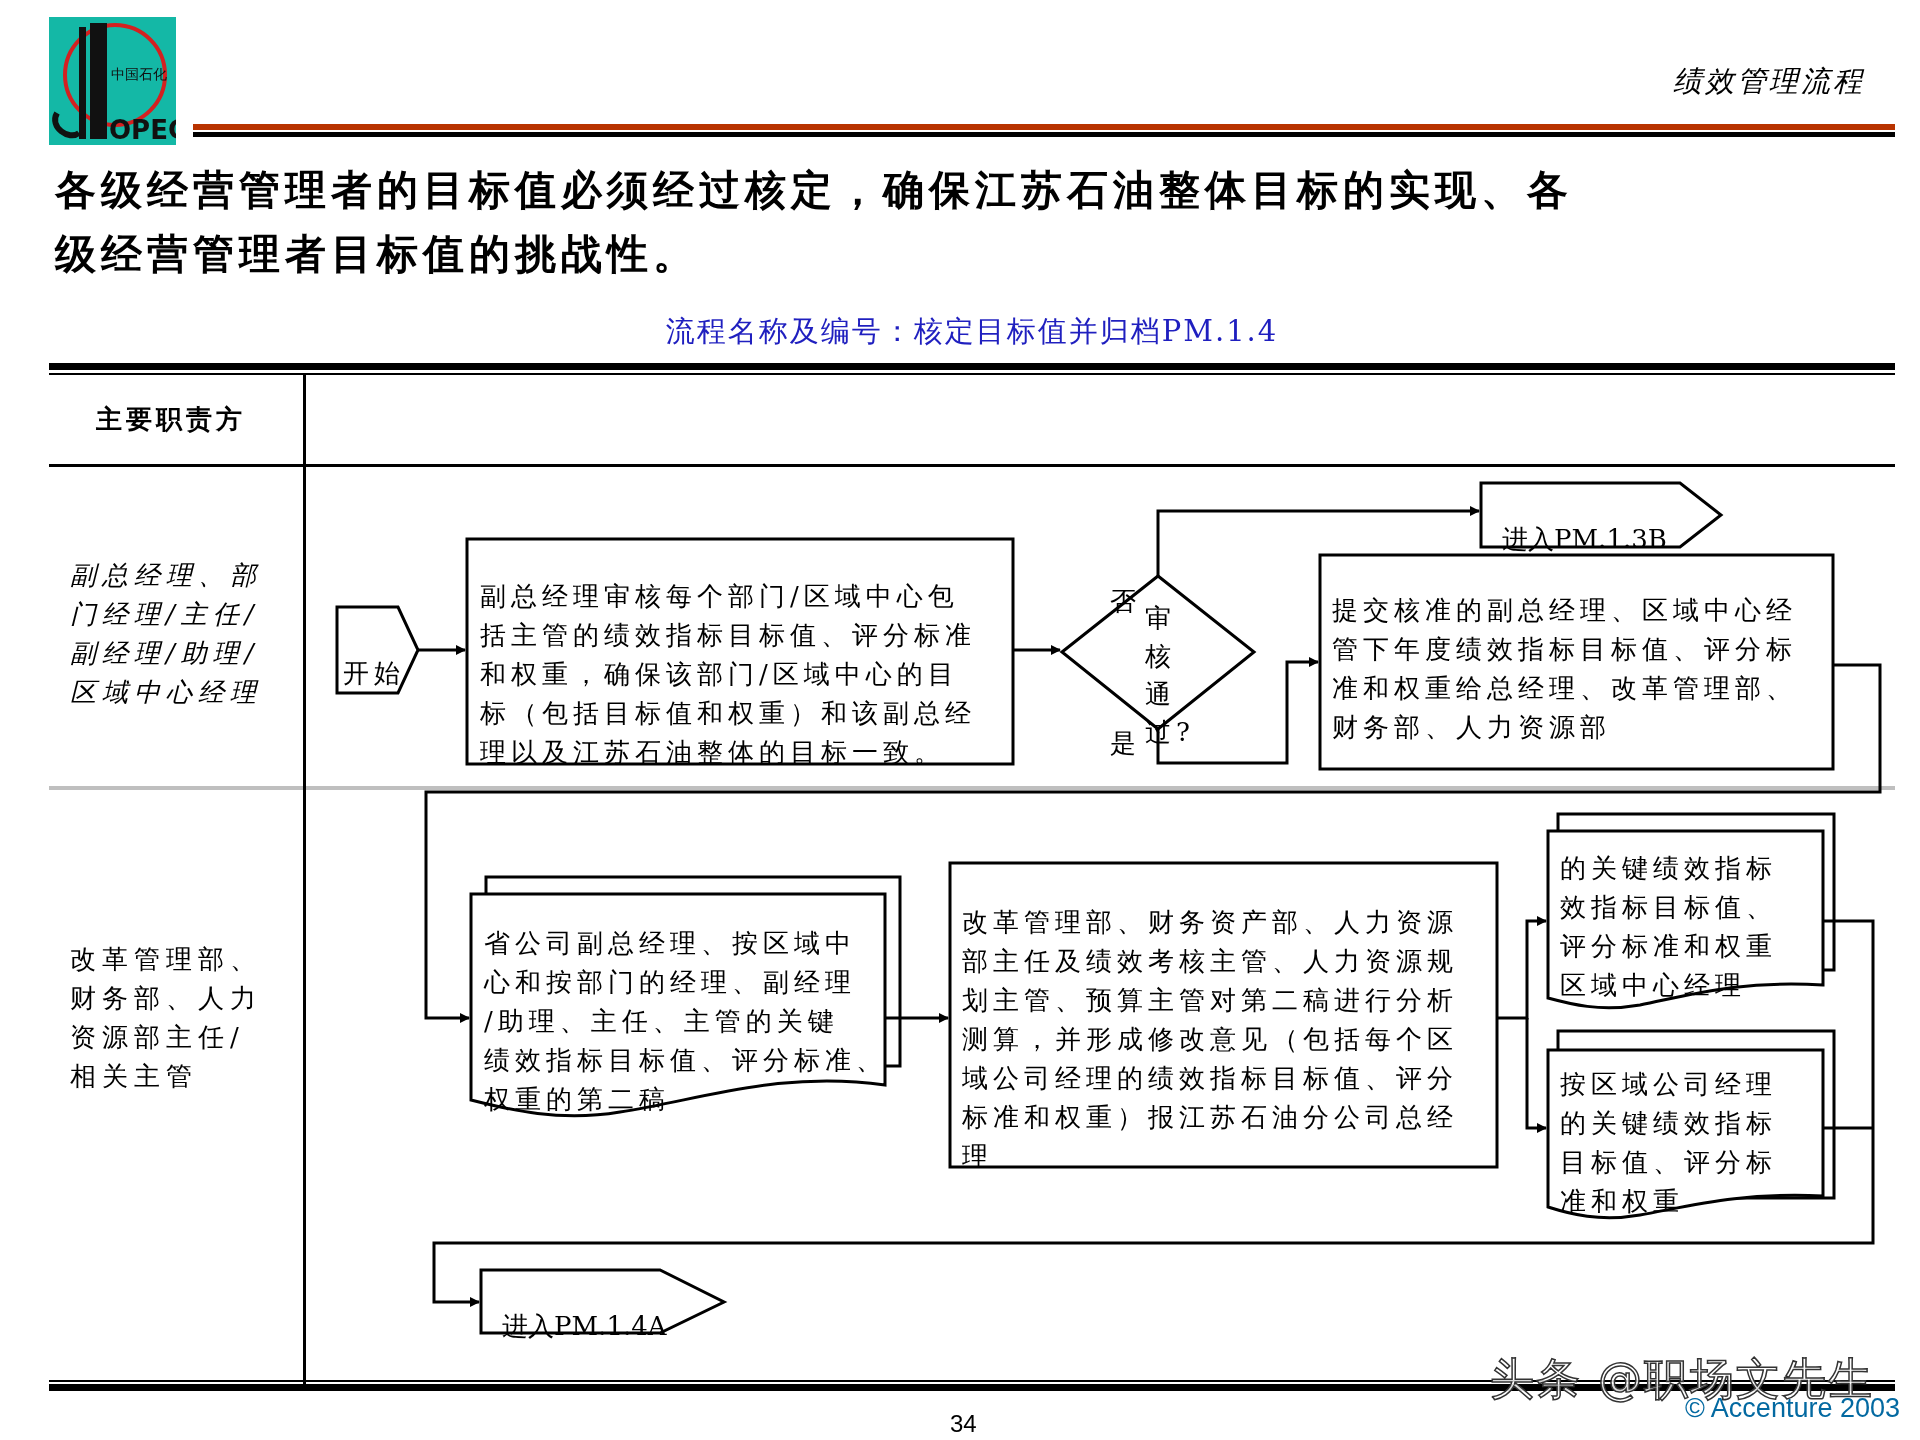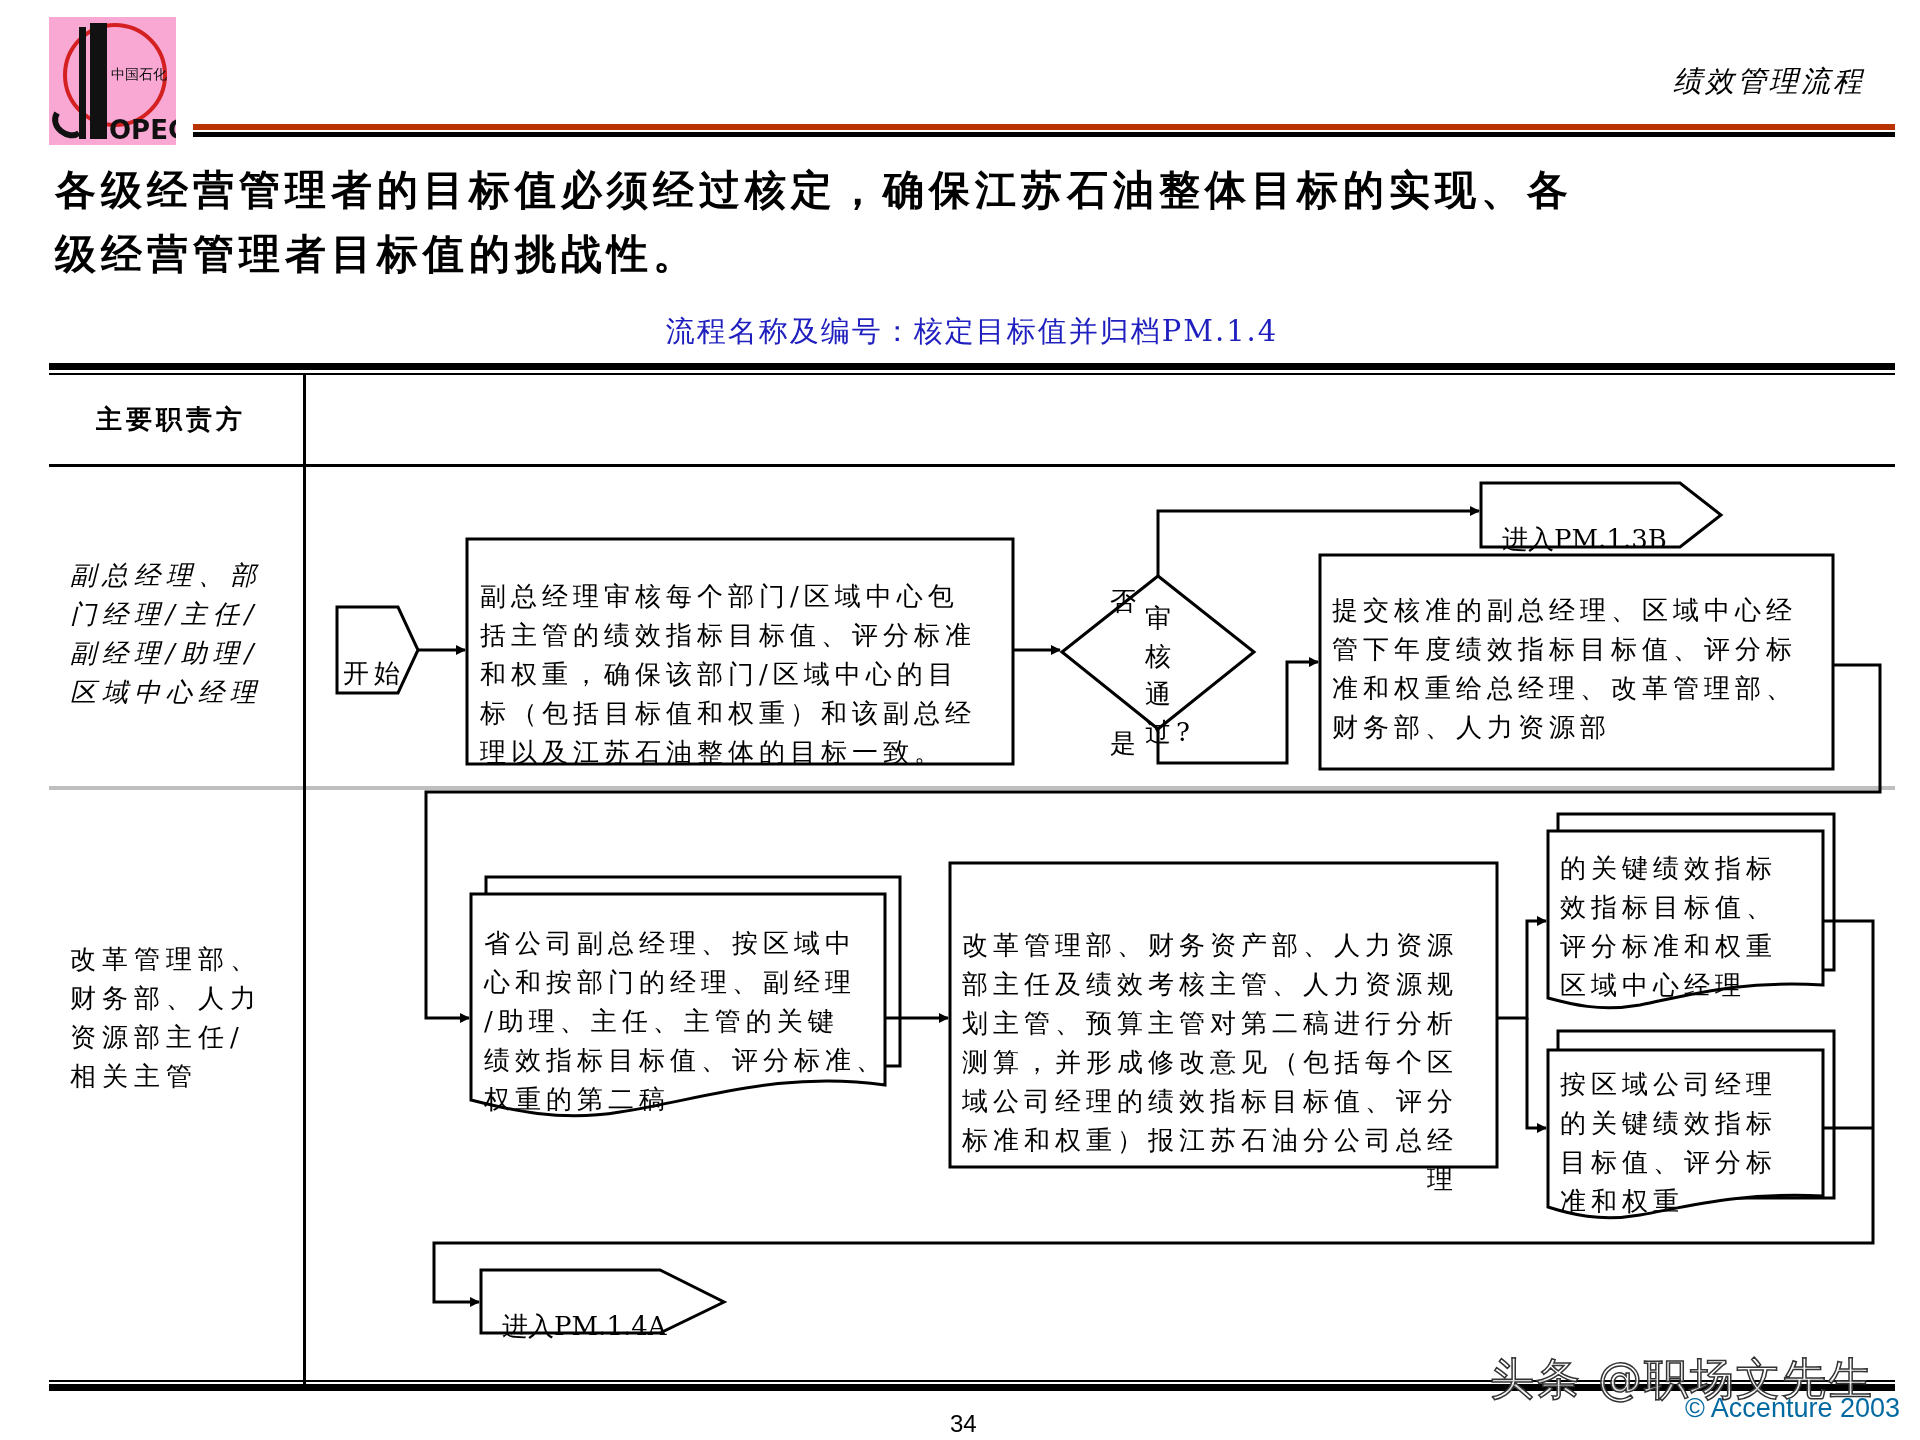--- a/index.html
+++ b/index.html
@@ -1,19 +1,19 @@
 <!DOCTYPE html>
 <html><head>
 <meta charset="utf-8">
 <style>
   html, body { margin:0; padding:0; background:#ffffff; }
   body { width:1920px; height:1440px; position:relative; overflow:hidden;
          font-family:"DejaVu Serif", "Liberation Serif", serif; color:#000; }
   .abs { position:absolute; }
-  #logo { left:49px; top:17px; width:127px; height:128px; background:#f9a8d4; overflow:hidden; }
+  #logo { left:49px; top:17px; width:127px; height:128px; background:#14b8a6; overflow:hidden; }
   #header-label { right:55px; top:62px; font-size:29px; font-style:italic; letter-spacing:3px; }
   .rule { position:absolute; }
   #main-title { left:55px; top:158px; width:1800px; font-family:"DejaVu Sans","Liberation Sans",sans-serif;
                 font-weight:bold; font-size:41px; line-height:64px; letter-spacing:5px; }
   #process-title { left:0; width:1944px; top:312px; text-align:center; color:#1f1fbf; font-size:29px; letter-spacing:2px; }
   .lane-label { position:absolute; font-size:26px; line-height:39px; letter-spacing:6px; }
   .box-text { position:absolute; font-size:26px; line-height:39px; letter-spacing:5px;margin-top:24px; }
   svg#flow { position:absolute; left:0; top:0; }
   #page-number { left:950px; top:1388px; font-family:"Liberation Sans",sans-serif; font-size:24px;margin-top:22px; }
   #copyright { right:20px; top:1393px; font-family:"Liberation Sans",sans-serif; font-size:27px; color:#0369a1; }
@@ -152,21 +152,21 @@
 </div>
 
 <div class="box-text" style="left:484px; top:900px;">
   <div>省公司副总经理、按区域中</div>
   <div>心和按部门的经理、副经理</div>
   <div>/助理、主任、主管的关键</div>
   <div>绩效指标目标值、评分标准、</div>
   <div>权重的第二稿</div>
 </div>
 
-<div class="box-text" style="left:962px; top:902px;text-align:right;">
+<div class="box-text" style="left:962px; top:879px;">
   <div>改革管理部、财务资产部、人力资源</div>
   <div>部主任及绩效考核主管、人力资源规</div>
   <div>划主管、预算主管对第二稿进行分析</div>
   <div>测算，并形成修改意见（包括每个区</div>
   <div>域公司经理的绩效指标目标值、评分</div>
   <div>标准和权重）报江苏石油分公司总经</div>
   <div>理</div>
 </div>
 
 <div class="box-text" style="left:1560px; top:825px;">

